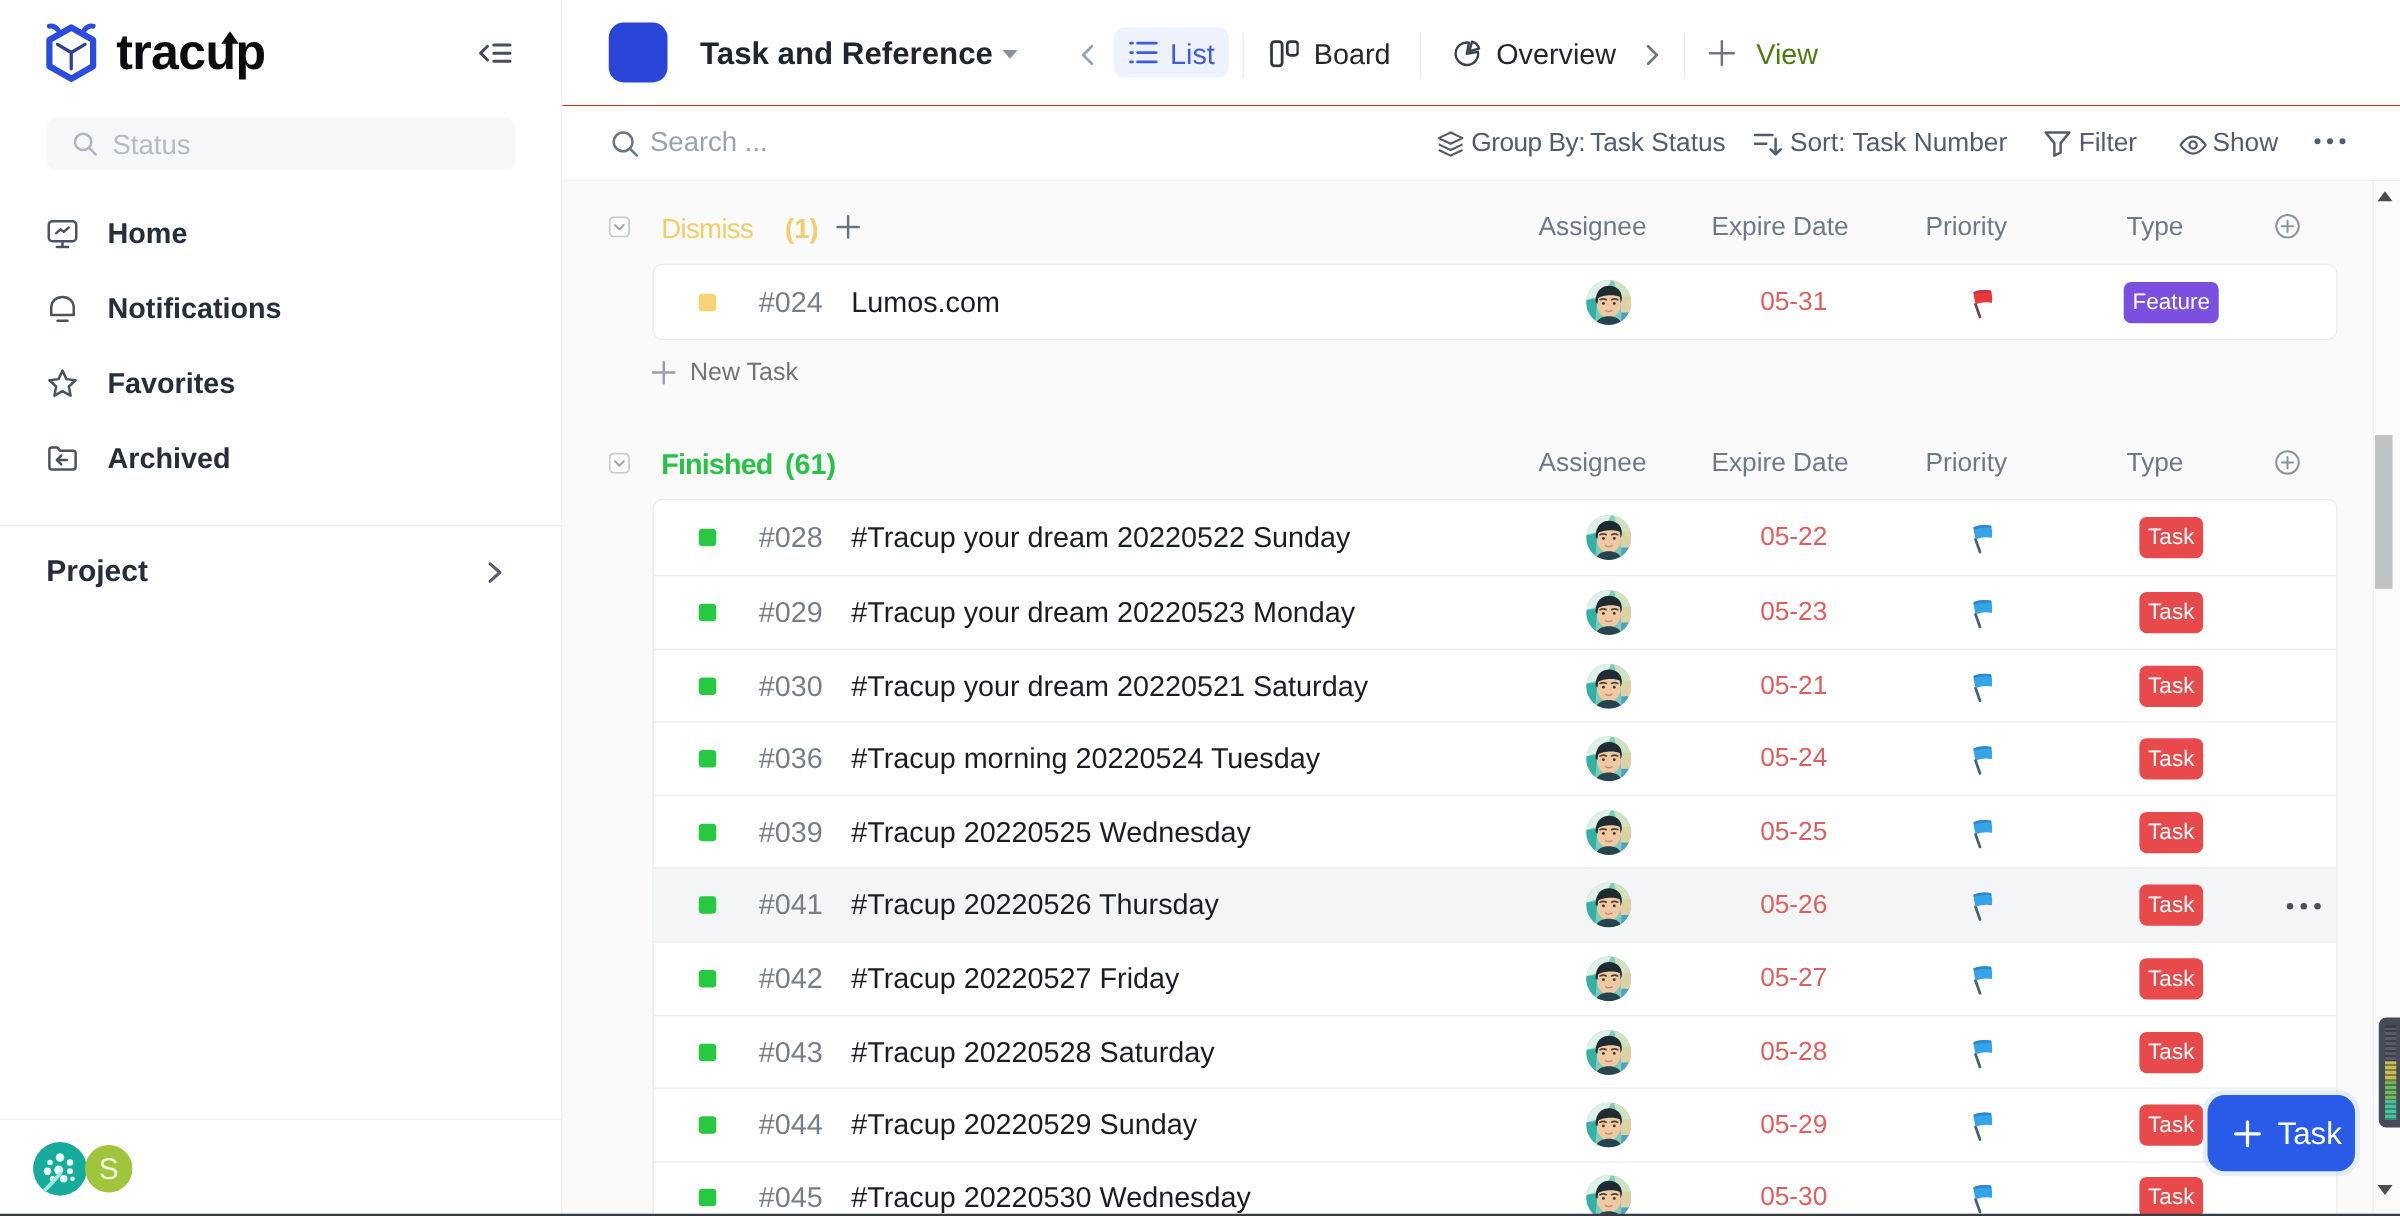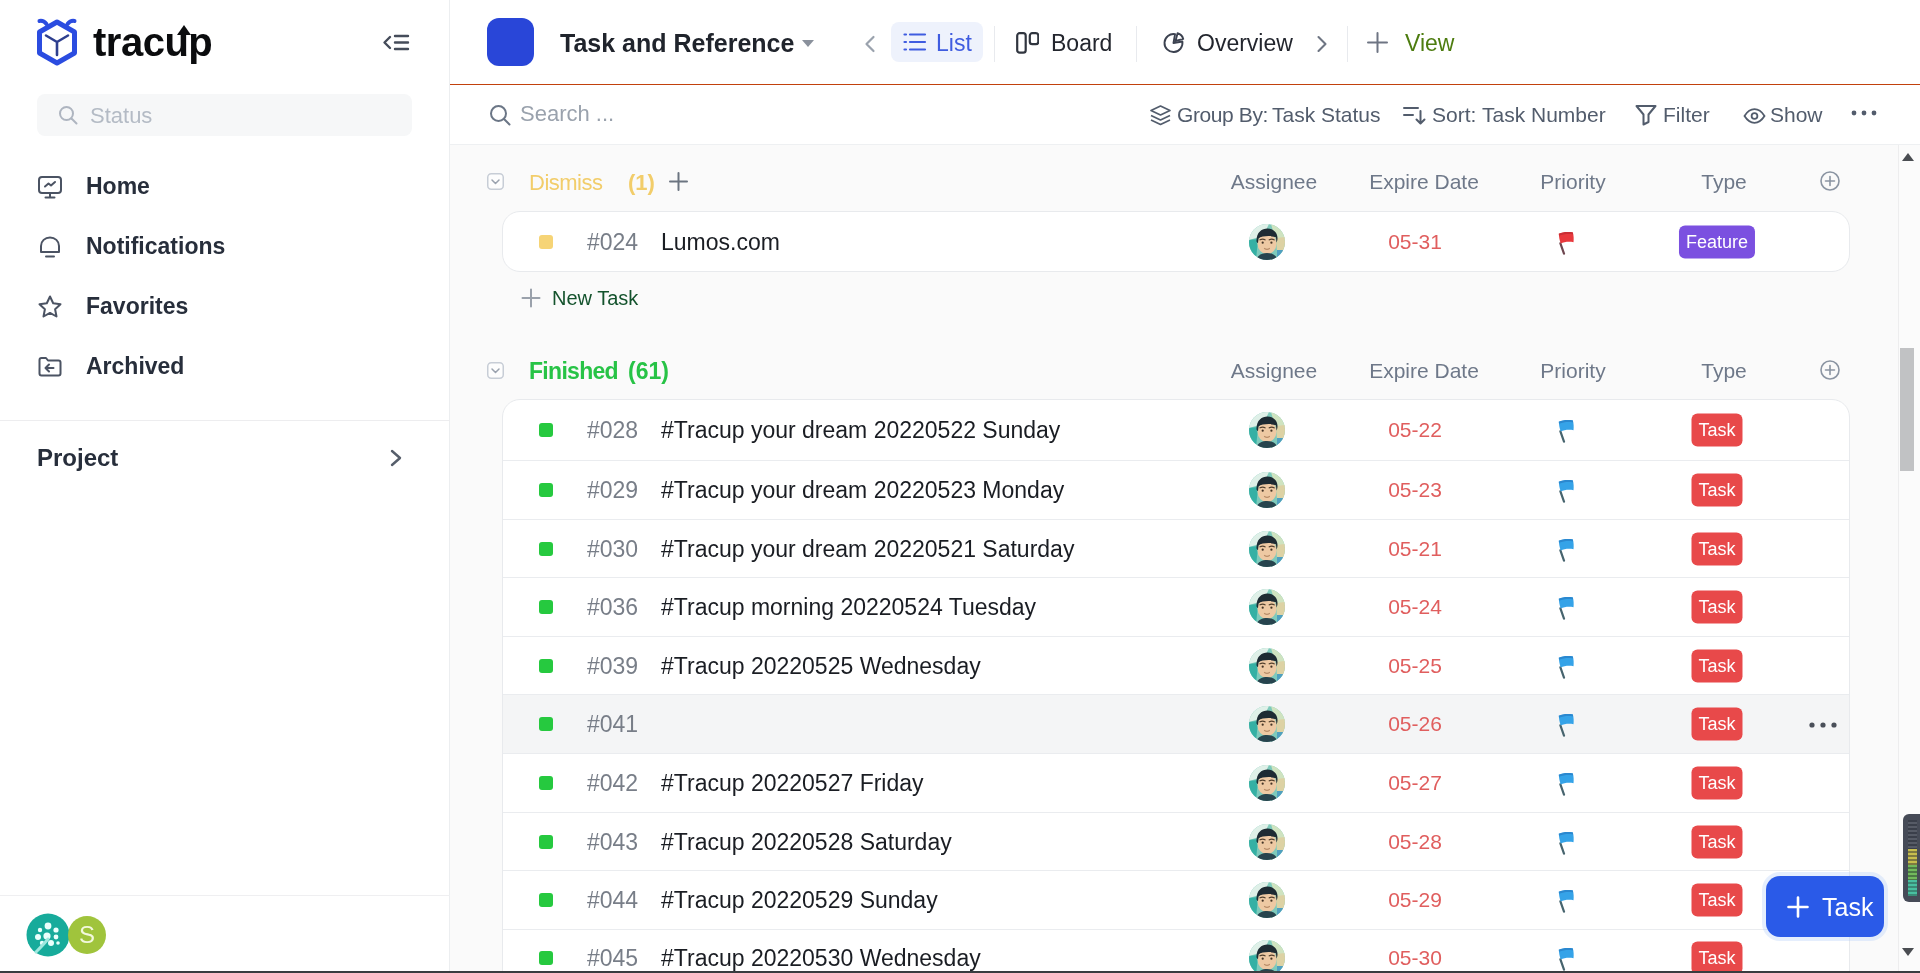--- a/index.html
+++ b/index.html
@@ -11,22 +11,22 @@
     background:#fff; border-right:1px solid #eceef0; }
   .navtxt { font-weight:bold; font-size:23px; color:#272e3b; }
   
   #head1 { position:absolute; left:450px; top:0; width:1470px; height:85px;
     background:#fff; border-bottom:1px solid #c2410c; }
   #head2 { position:absolute; left:450px; top:85px; width:1470px; height:60px;
     background:#fff; border-bottom:1px solid #eef0f2; }
   #content { position:absolute; left:450px; top:145px; width:1448px; height:828px;
     background:#fafafa; }
   .colhead { position:absolute; font-size:21px; color:#6e7889; transform:translateX(-50%); }
-  .card { position:absolute; left:52px; background:#fff; border:1px solid #e8eaed;
-    border-radius:18px; width:1348px; }
+  .card { position:absolute; left:72px; background:#fff; border:1px solid #e8eaed;
+    border-radius:8px; width:1348px; }
   .row { position:absolute; left:0; width:100%; }
   .rowline { border-top:1px solid #eaecef; }
   .bullet { position:absolute; left:36px; width:14px; height:14px; border-radius:3px;
     background:#26c93f; top:50%; margin-top:-7px; }
   .tnum { position:absolute; left:84px; top:50%; transform:translateY(-50%);
     font-size:23px; color:#787e88; }
   .ttitle { position:absolute; left:158px; top:50%; transform:translateY(-50%);
     font-size:23px; color:#1a1d23; }
   .avwrap { position:absolute; left:746px; top:50%; margin-top:-18px; width:36px; height:36px; }
   .tdate { position:absolute; left:838px; width:148px; text-align:center; top:50%;
@@ -254,21 +254,21 @@
       <svg class="tflag" width="20" height="24" viewBox="0 0 20 24">
           <use href="#flagred"></use>
         </svg>
       <div class="tag purple">Feature</div>
     </div>
   </div>
 
   <svg class="abs" style="left:71px;top:143px" width="20" height="20" viewBox="0 0 20 20">
     <path d="M10 1.5 V18.5 M1.5 10 H18.5" stroke="#9aa1ab" stroke-width="2" stroke-linecap="round"></path>
   </svg>
-  <div class="abs" style="left:102px;top:142px;font-size:20px;color:#14532d">New Task</div>
+  <div class="abs" style="left:102px;top:142px;font-size:20px;color:#737373">New Task</div>
 
   <svg class="abs" style="left:37px;top:217px" width="17" height="17" viewBox="0 0 17 17">
       <use href="#chk"></use>
     </svg>
   <div class="abs" style="left:79px;top:213px;font-size:23px;font-weight:bold;color:#27c346;letter-spacing:-0.7px">Finished</div>
   <div class="abs" style="left:178px;top:213px;font-size:23px;font-weight:bold;color:#27c346">(61)</div>
   <div class="colhead" style="left:824px;top:214px">Assignee</div>
   <div class="colhead" style="left:974px;top:214px">Expire Date</div>
   <div class="colhead" style="left:1123px;top:214px">Priority</div>
   <div class="colhead" style="left:1274px;top:214px">Type</div>
@@ -338,20 +338,21 @@
           </svg></div>
       <div class="tdate">05-25</div>
       <svg class="tflag" width="20" height="24" viewBox="0 0 20 24">
           <use href="#flagblue"></use>
         </svg>
       <div class="tag red">Task</div>
     </div>
     <div class="row rowline" style="top:294px;height:59px;background:#f4f5f6">
       <div class="bullet"></div>
       <div class="tnum">#041</div>
+      <div class="ttitle">#Tracup 20220526 Thursday</div>
       <div class="avwrap"><svg width="36" height="36" viewBox="0 0 36 36">
             <use href="#avatar"></use>
           </svg></div>
       <div class="tdate">05-26</div>
       <svg class="tflag" width="20" height="24" viewBox="0 0 20 24">
           <use href="#flagblue"></use>
         </svg>
       <div class="tag red">Task</div>
       <svg class="abs" style="left:1305px;top:26px" width="32" height="8" viewBox="0 0 32 8">
           <circle cx="4" cy="4" r="2.6" fill="#4a4f59"></circle>

